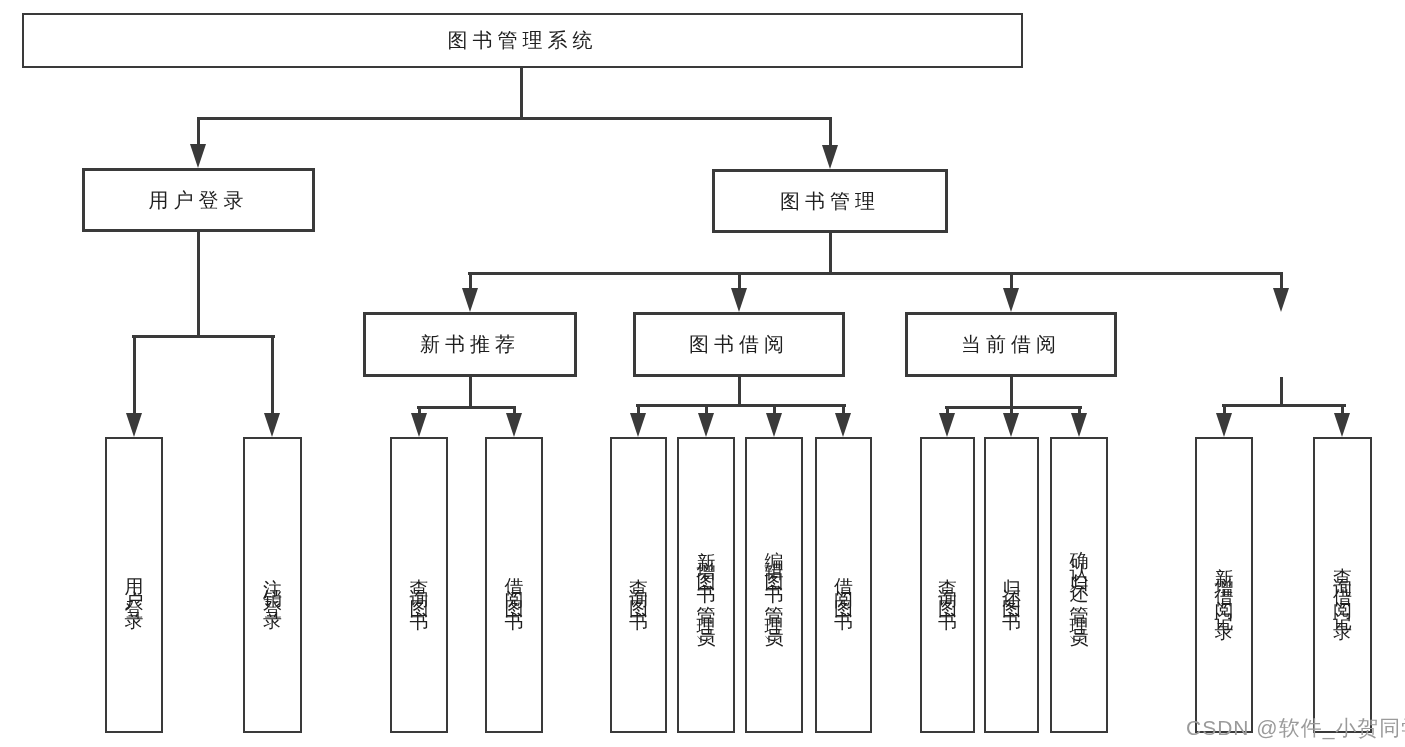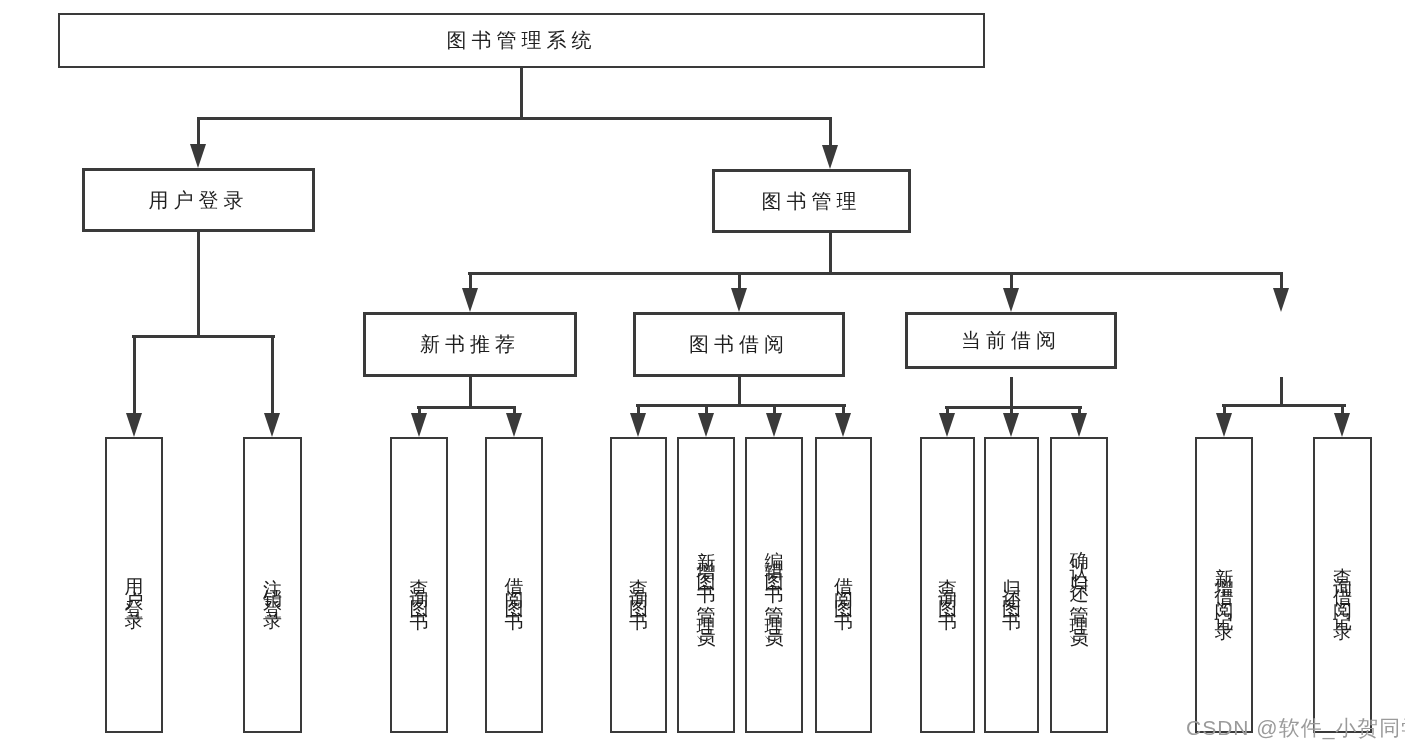--- a/index.html
+++ b/index.html
@@ -69,31 +69,31 @@
     color: var(--watermark);
     z-index: 10;
     white-space: nowrap;
   }
 </style>
 </head>
 <body>
 
 <div class="stage">
 
-  <div class="node root" style="left:22px; top:13px; width:927px; height:55px;margin-left:36px;">图书管理系统</div>
+  <div class="node root" style="left:22px; top:13px; width:1001px; height:55px;">图书管理系统</div>
 
   <div class="vline" style="left:520px; top:68px; height:50px;"></div>
   <div class="hline" style="left:197px; top:117px; width:635px;"></div>
   <div class="vline" style="left:197px; top:117px; height:29px;"></div>
   <div class="arrow" style="left:190px; top:144px;"></div>
   <div class="vline" style="left:829px; top:117px; height:30px;"></div>
   <div class="arrow" style="left:822px; top:145px;"></div>
 
   <div class="node" style="left:82px; top:168px; width:233px; height:64px;">用户登录</div>
-  <div class="node" style="left:712px; top:169px; width:199px; height:64px;">图书管理</div>
+  <div class="node" style="left:712px; top:169px; width:236px; height:64px;">图书管理</div>
 
   <div class="vline" style="left:197px; top:232px; height:104px;"></div>
   <div class="hline" style="left:132px; top:335px; width:143px;"></div>
   <div class="vline" style="left:133px; top:335px; height:82px;"></div>
   <div class="arrow" style="left:126px; top:413px;"></div>
   <div class="vline" style="left:271px; top:335px; height:82px;"></div>
   <div class="arrow" style="left:264px; top:413px;"></div>
 
   <div class="vline" style="left:829px; top:233px; height:40px;"></div>
   <div class="hline" style="left:468px; top:272px; width:815px;"></div>
@@ -101,21 +101,21 @@
   <div class="arrow" style="left:462px; top:288px;"></div>
   <div class="vline" style="left:738px; top:272px; height:17px;"></div>
   <div class="arrow" style="left:731px; top:288px;"></div>
   <div class="vline" style="left:1010px; top:272px; height:17px;"></div>
   <div class="arrow" style="left:1003px; top:288px;"></div>
   <div class="vline" style="left:1280px; top:272px; height:17px;"></div>
   <div class="arrow" style="left:1273px; top:288px;"></div>
 
   <div class="node" style="left:633px; top:312px; width:212px; height:65px;">图书借阅</div>
   <div class="node" style="left:363px; top:312px; width:214px; height:65px;">新书推荐</div>
-  <div class="node" style="left:905px; top:312px; width:212px; height:57px;">当前借阅</div>
+  <div class="node" style="left:905px; top:312px; width:212px; height:65px;">当前借阅</div>
 
   <div class="vline" style="left:469px; top:377px; height:30px;"></div>
   <div class="hline" style="left:417px; top:406px; width:99px;"></div>
   <div class="vline" style="left:418px; top:406px; height:10px;"></div>
   <div class="arrow" style="left:411px; top:413px;"></div>
   <div class="vline" style="left:513px; top:406px; height:10px;"></div>
   <div class="arrow" style="left:506px; top:413px;"></div>
 
   <div class="vline" style="left:738px; top:377px; height:28px;"></div>
   <div class="hline" style="left:636px; top:404px; width:210px;"></div>

